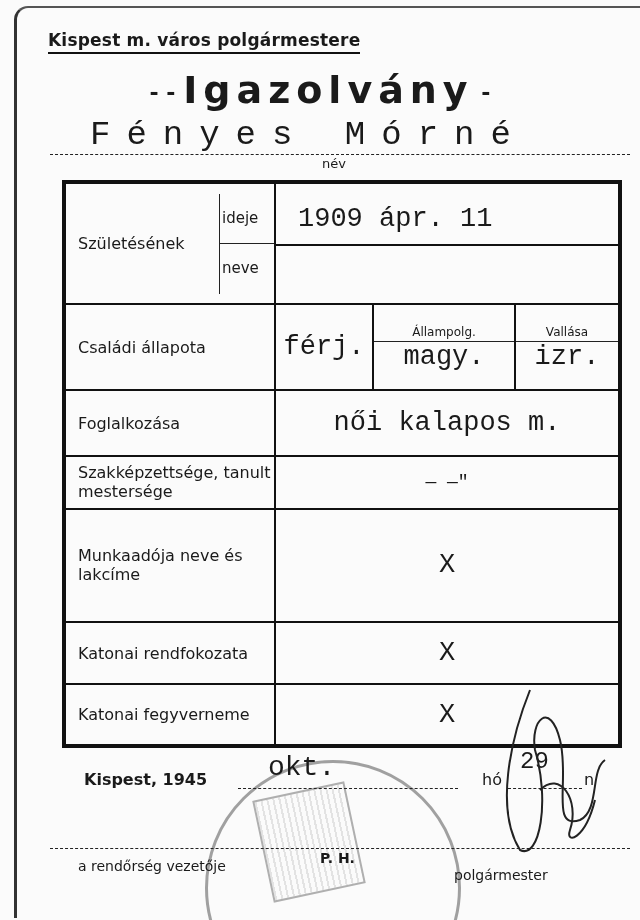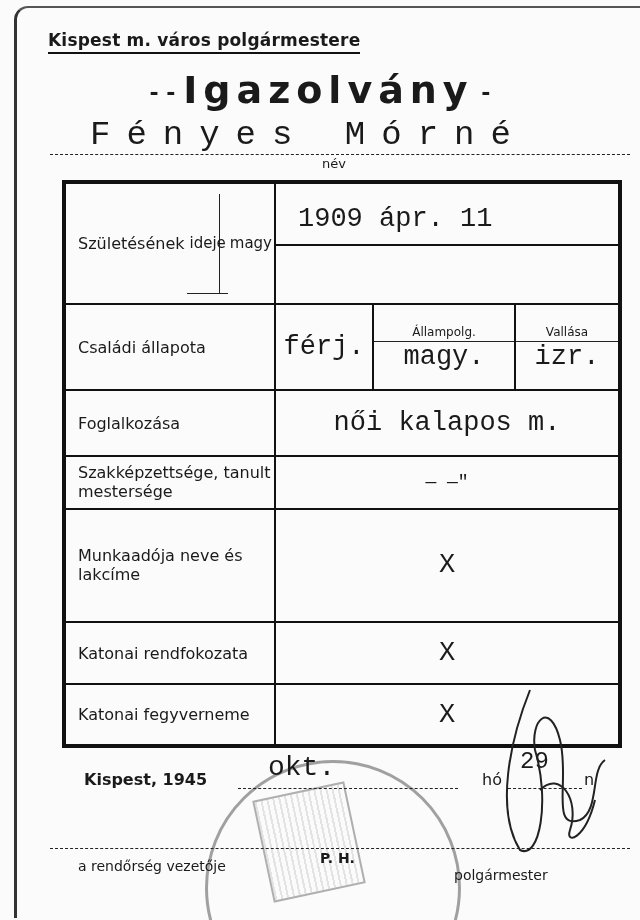--- a/index.html
+++ b/index.html
@@ -46,23 +46,23 @@
 <div class="name">Fényes Mórné</div>
 <div class="dotline" style="left:50px;top:154px;width:580px;"></div>
 <div class="nev">név</div>
 
 <table class="form">
   <tbody>
   <tr style="height:100px">
     <td class="lbl">
       <div style="display:flex;align-items:stretch;height:100px;">
         <div style="flex:1;display:flex;align-items:center;">Születésének</div>
-        <div style="width:54px;border-left:1.5px solid #222;display:flex;justify-content:flex-end;">
+        <div style="width:54px;border-left:1.5px solid #222;display:flex;flex-direction:column;">
           <div style="flex:1;display:flex;align-items:center;border-bottom:1.5px solid #222;" class="sub">ideje</div>
-          <div style="flex:1;display:flex;align-items:center;" class="sub">magy</div>
+          <div style="flex:1;display:flex;align-items:center;" class="sub">neve</div>
         </div>
       </div>
     </td>
     <td colspan="3" style="padding:0">
       <div style="height:50px;border-bottom:2px solid #111;display:flex;align-items:center;padding-left:22px;" class="val">1909 ápr. 11</div>
       <div style="height:48px;" class="val"></div>
     </td>
   </tr>
   <tr style="height:72px">
     <td class="lbl">Családi állapota</td>

